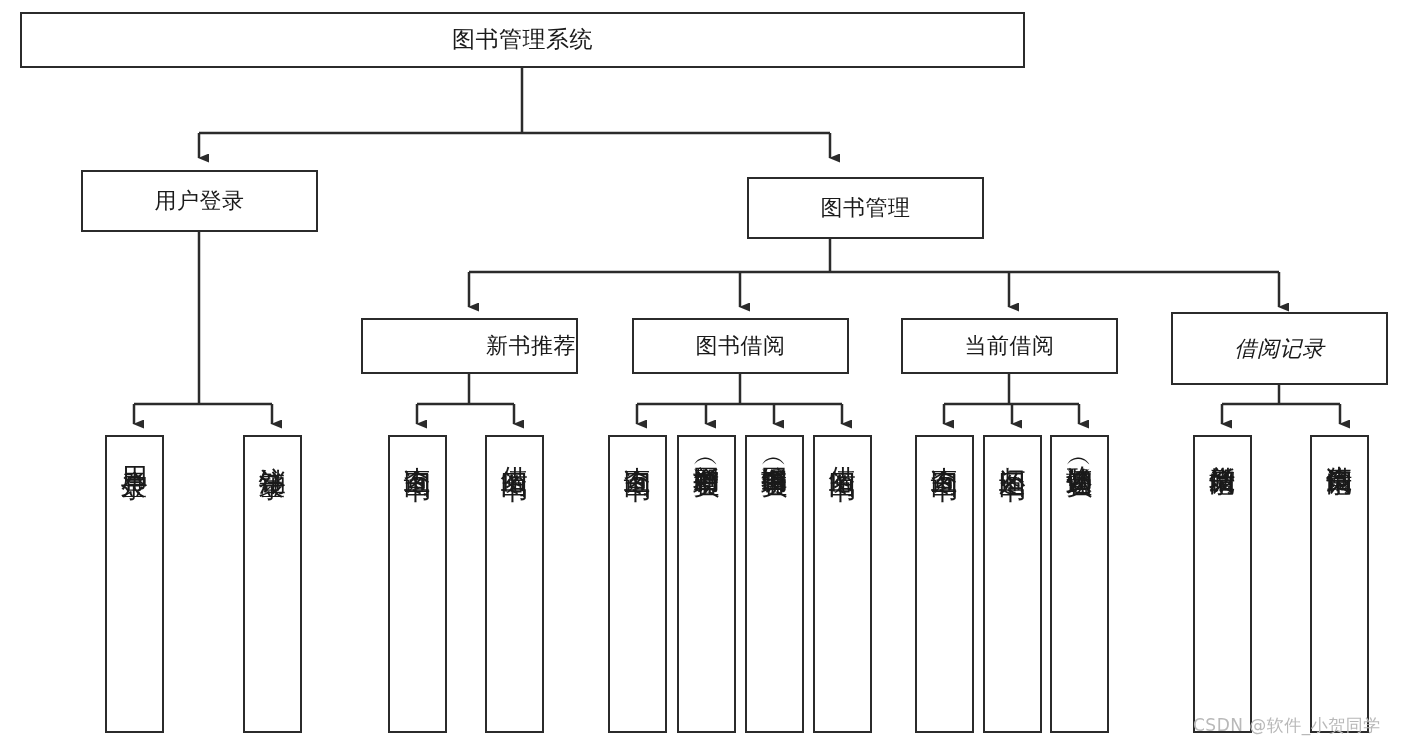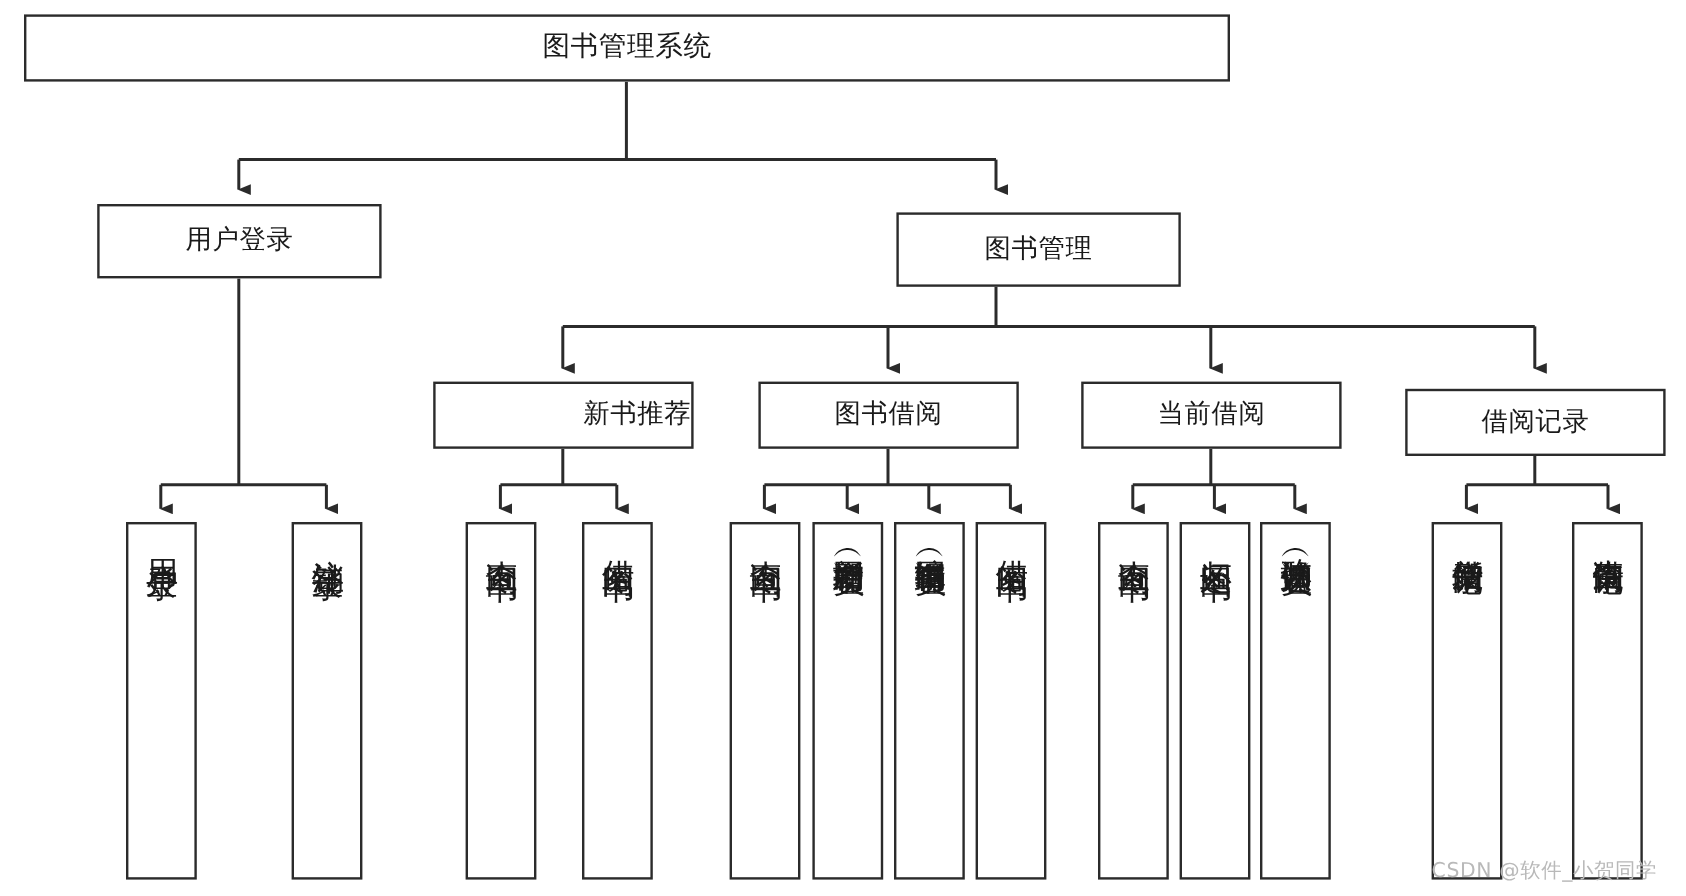--- a/index.html
+++ b/index.html
@@ -148,21 +148,21 @@
 
   <div class="node horiz" style="left:361px; top:318px; width:217px; height:56px;justify-content:flex-end;">
     <span class="label">新书推荐</span>
   </div>
   <div class="node horiz" style="left:901px; top:318px; width:217px; height:56px;">
     <span class="label">当前借阅</span>
   </div>
   <div class="node horiz" style="left:632px; top:318px; width:217px; height:56px;">
     <span class="label">图书借阅</span>
   </div>
-  <div class="node horiz" style="left:1171px; top:324px; width:217px; height:56px;">
+  <div class="node horiz" style="left:1171px; top:312px; width:217px; height:73px;font-style:italic;">
     <span class="label">借阅记录</span>
   </div>
 
   <div class="node leaf" style="left:105px; top:435px; width:59px; height:298px;">
     <span class="label">用户登录</span>
   </div>
   <div class="node leaf" style="left:243px; top:435px; width:59px; height:298px;">
     <span class="label">注销登录</span>
   </div>
 

